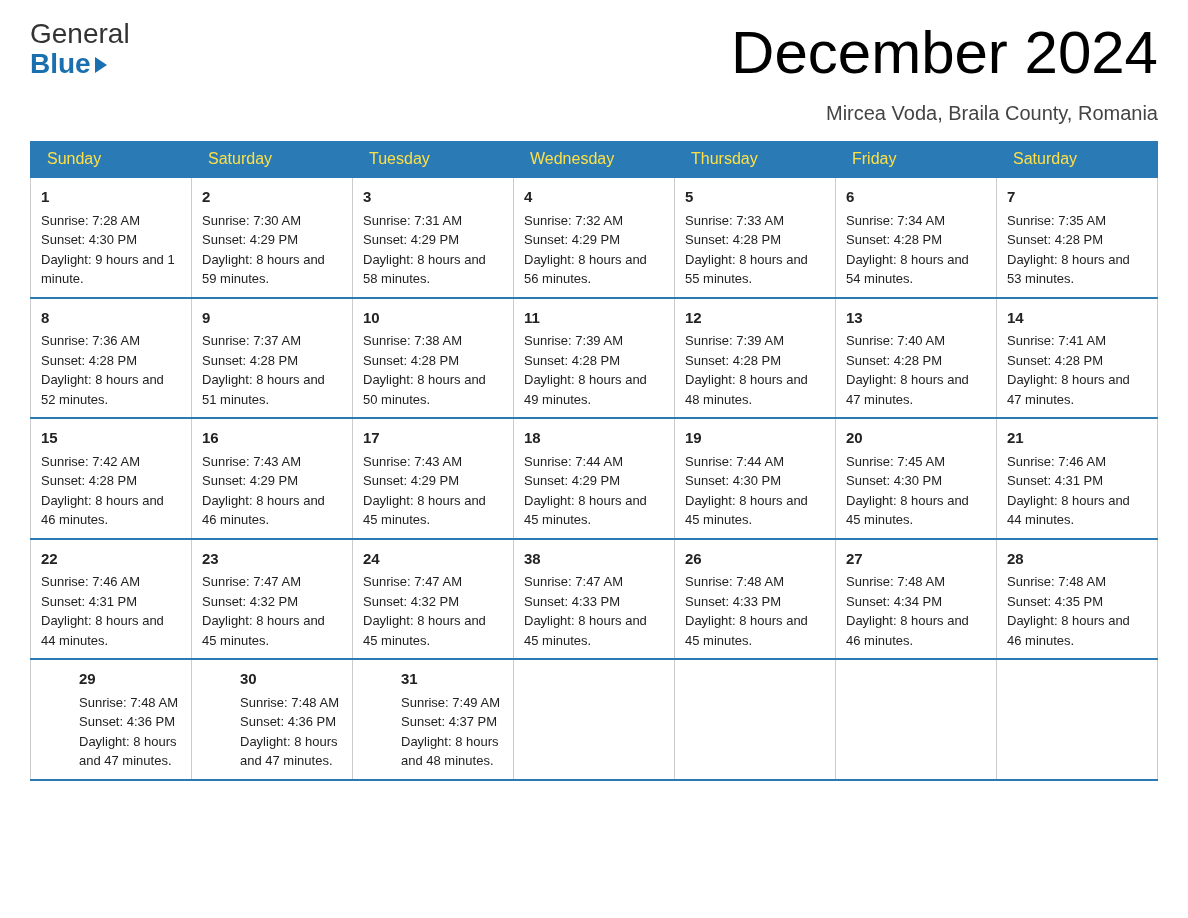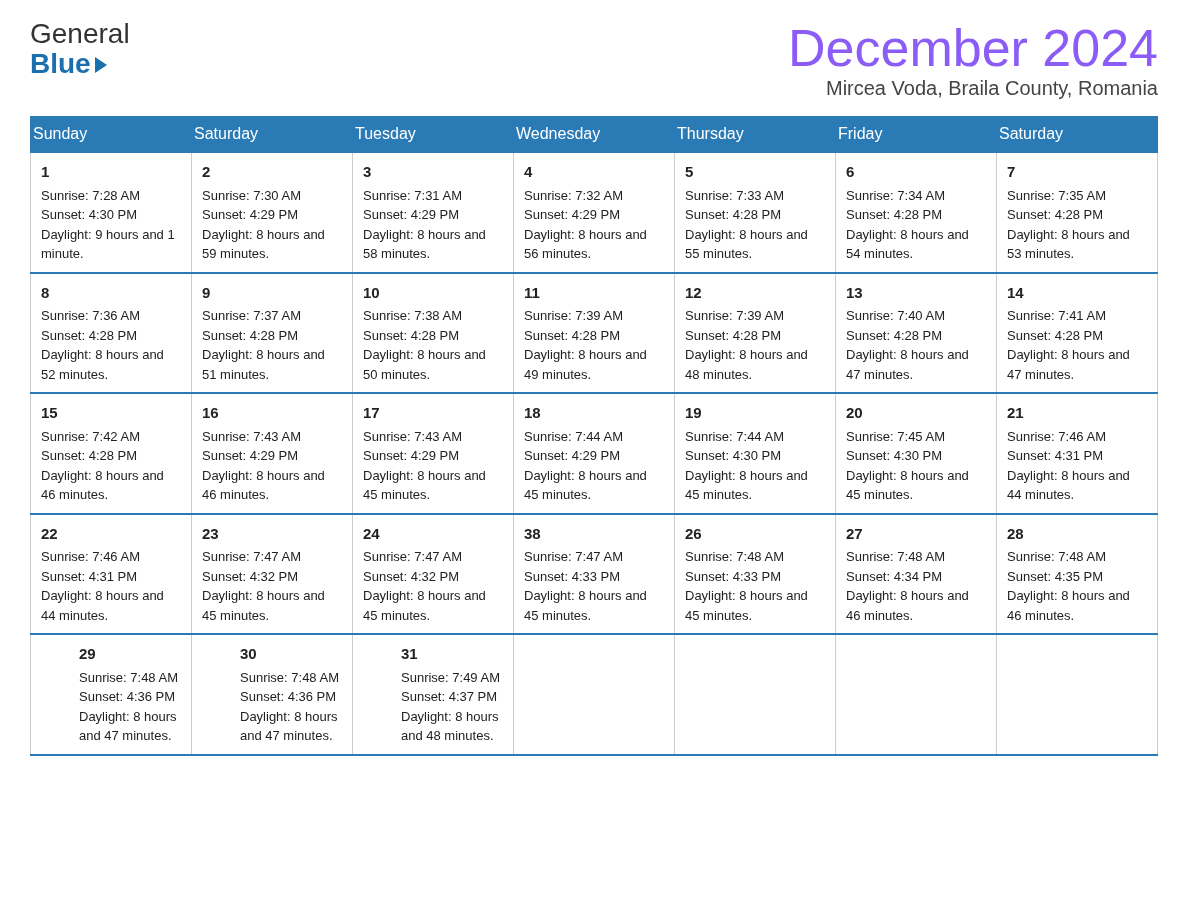--- a/index.html
+++ b/index.html
@@ -40,41 +40,41 @@
       border-left: 12px solid #1a6faf;
       border-top: 8px solid transparent;
       border-bottom: 8px solid transparent;
       margin-left: 4px;
       margin-top: 2px;
     }
     .title-block {
       text-align: right;
     }
     .month-title {
-      font-size: 52px;
+      font-size: 60px;
       font-weight: normal;
-      color: #8b5cf6;
+      color: #000000;
       line-height: 1.1;
     }
     .location {
       font-size: 20px;
       color: #444;
-      margin-top: 0;
+      margin-top: 16px;
     }
     table {
       width: 100%;
       border-collapse: collapse;
       table-layout: fixed;
     }
     thead tr th {
       background-color: #2a7ab5;
-      color: #ffffff;
+      color: #fde047;
       font-size: 16px;
       font-weight: normal;
-      padding: 8px 2px;
+      padding: 8px 16px;
       text-align: left;
       border: 1px solid #2a7ab5;
     }
     tbody tr td {
       vertical-align: top;
       padding: 8px 10px;
       border: 1px solid #ccc;
       font-size: 13px;
       color: #222;
       line-height: 1.5;

